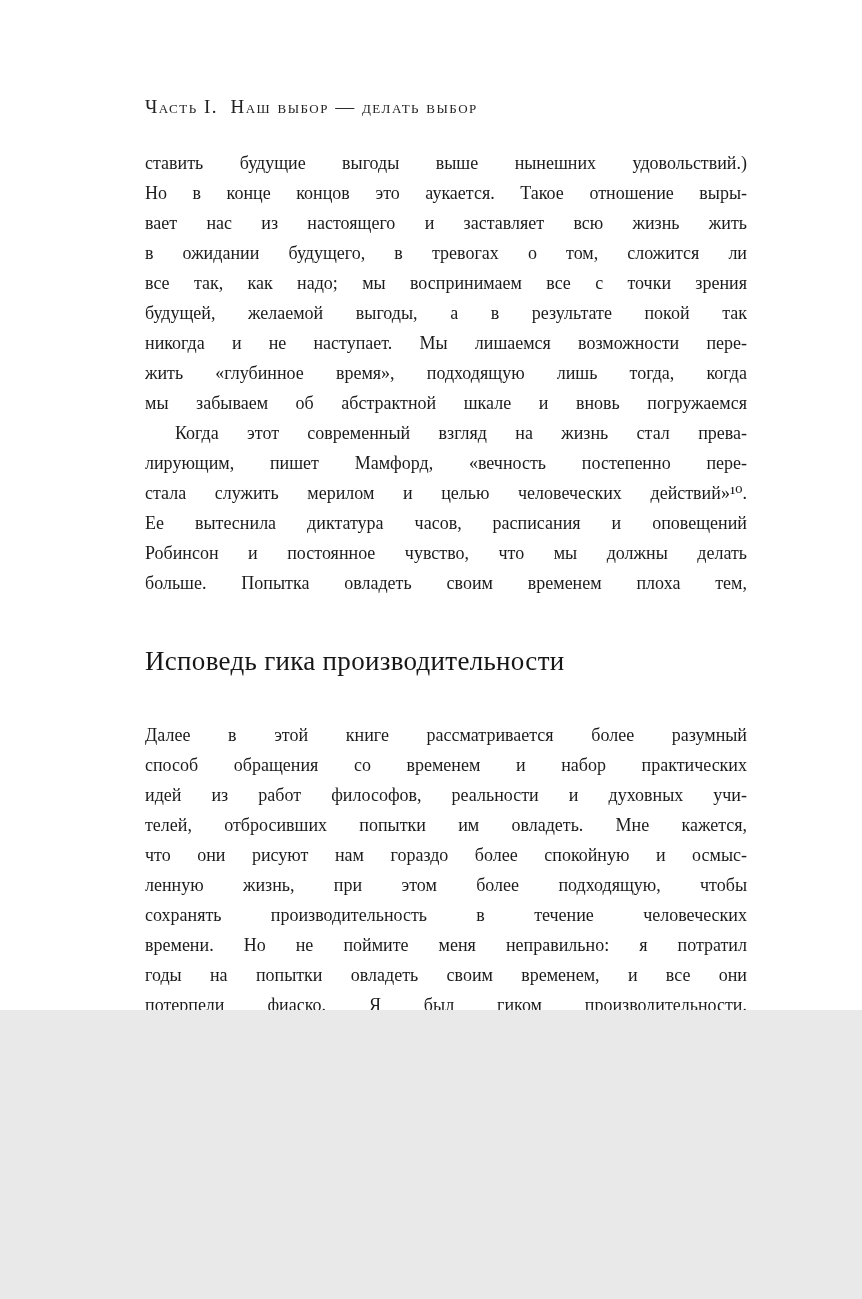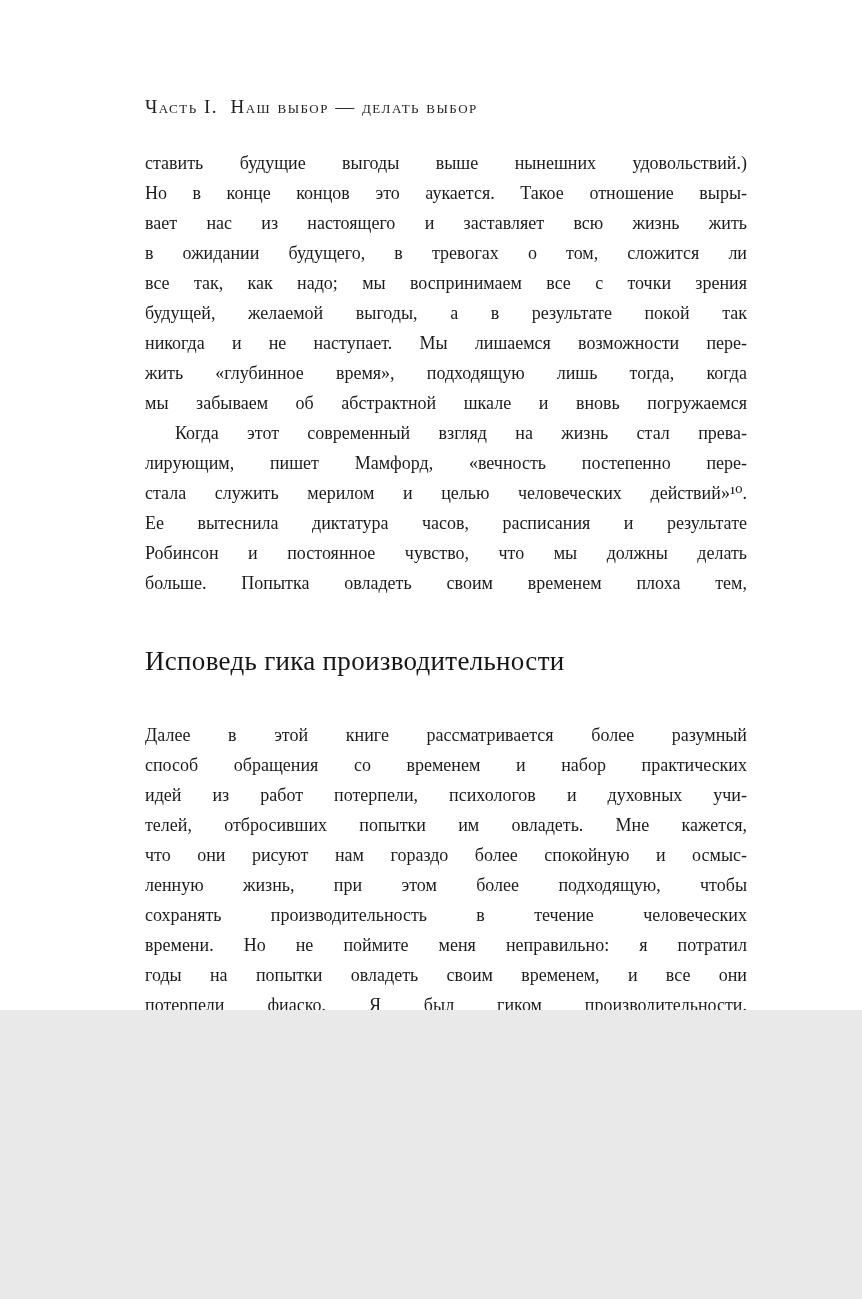--- a/index.html
+++ b/index.html
@@ -91,33 +91,33 @@
           <div class="line">все так, как надо; мы воспринимаем все с точки зрения</div>
           <div class="line">будущей, желаемой выгоды, а в результате покой так</div>
           <div class="line">никогда и не наступает. Мы лишаемся возможности пере-</div>
           <div class="line">жить «глубинное время», подходящую лишь тогда, когда</div>
           <div class="line">мы забываем об абстрактной шкале и вновь погружаемся</div>
         </div>
         <div class="para">
           <div class="line indent">Когда этот современный взгляд на жизнь стал прева-</div>
           <div class="line">лирующим, пишет Мамфорд, «вечность постепенно пере-</div>
           <div class="line">стала служить мерилом и целью человеческих действий»¹⁰.</div>
-          <div class="line">Ее вытеснила диктатура часов, расписания и результате</div>
+          <div class="line">Ее вытеснила диктатура часов, расписания и оповещений</div>
           <div class="line">Робинсон и постоянное чувство, что мы должны делать</div>
           <div class="line">больше. Попытка овладеть своим временем плоха тем,</div>
         </div>
       </div>
 
     <h2 class="section-heading" style="margin:45px 0 0 0;">Исповедь гика производительности</h2>
 
     <div class="body-text body-after">
         <div class="para">
           <div class="line">Далее в этой книге рассматривается более разумный</div>
           <div class="line">способ обращения со временем и набор практических</div>
-          <div class="line">идей из работ потерпели, психологов и духовных учи-</div>
+          <div class="line">идей из работ философов, реальности и духовных учи-</div>
           <div class="line">телей, отбросивших попытки им овладеть. Мне кажется,</div>
           <div class="line">что они рисуют нам гораздо более спокойную и осмыс-</div>
           <div class="line">ленную жизнь, при этом более подходящую, чтобы</div>
           <div class="line">сохранять производительность в течение человеческих</div>
           <div class="line">времени. Но не поймите меня неправильно: я потратил</div>
           <div class="line">годы на попытки овладеть своим временем, и все они</div>
           <div class="line">потерпели фиаско. Я был гиком производительности.</div>
           <div class="line">Некоторые, как вы знаете, помешаны на бодибилдинге,</div>
         </div>
       </div>

